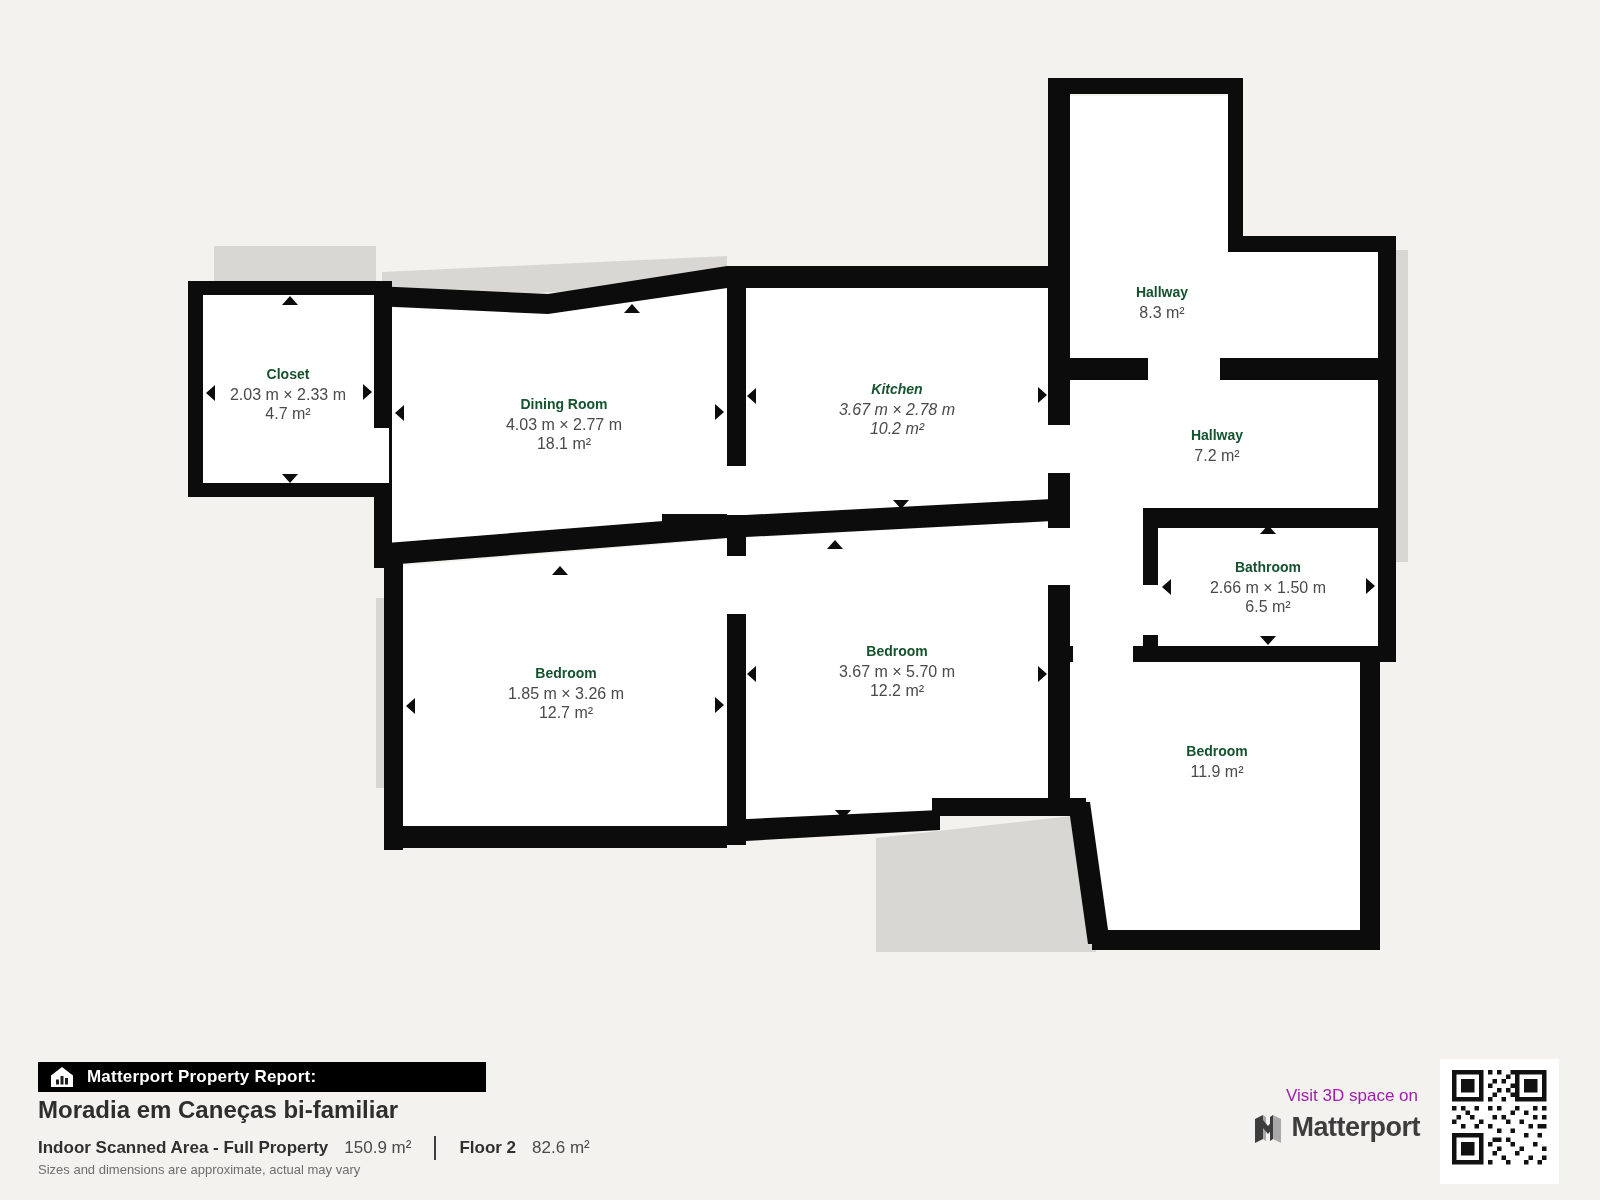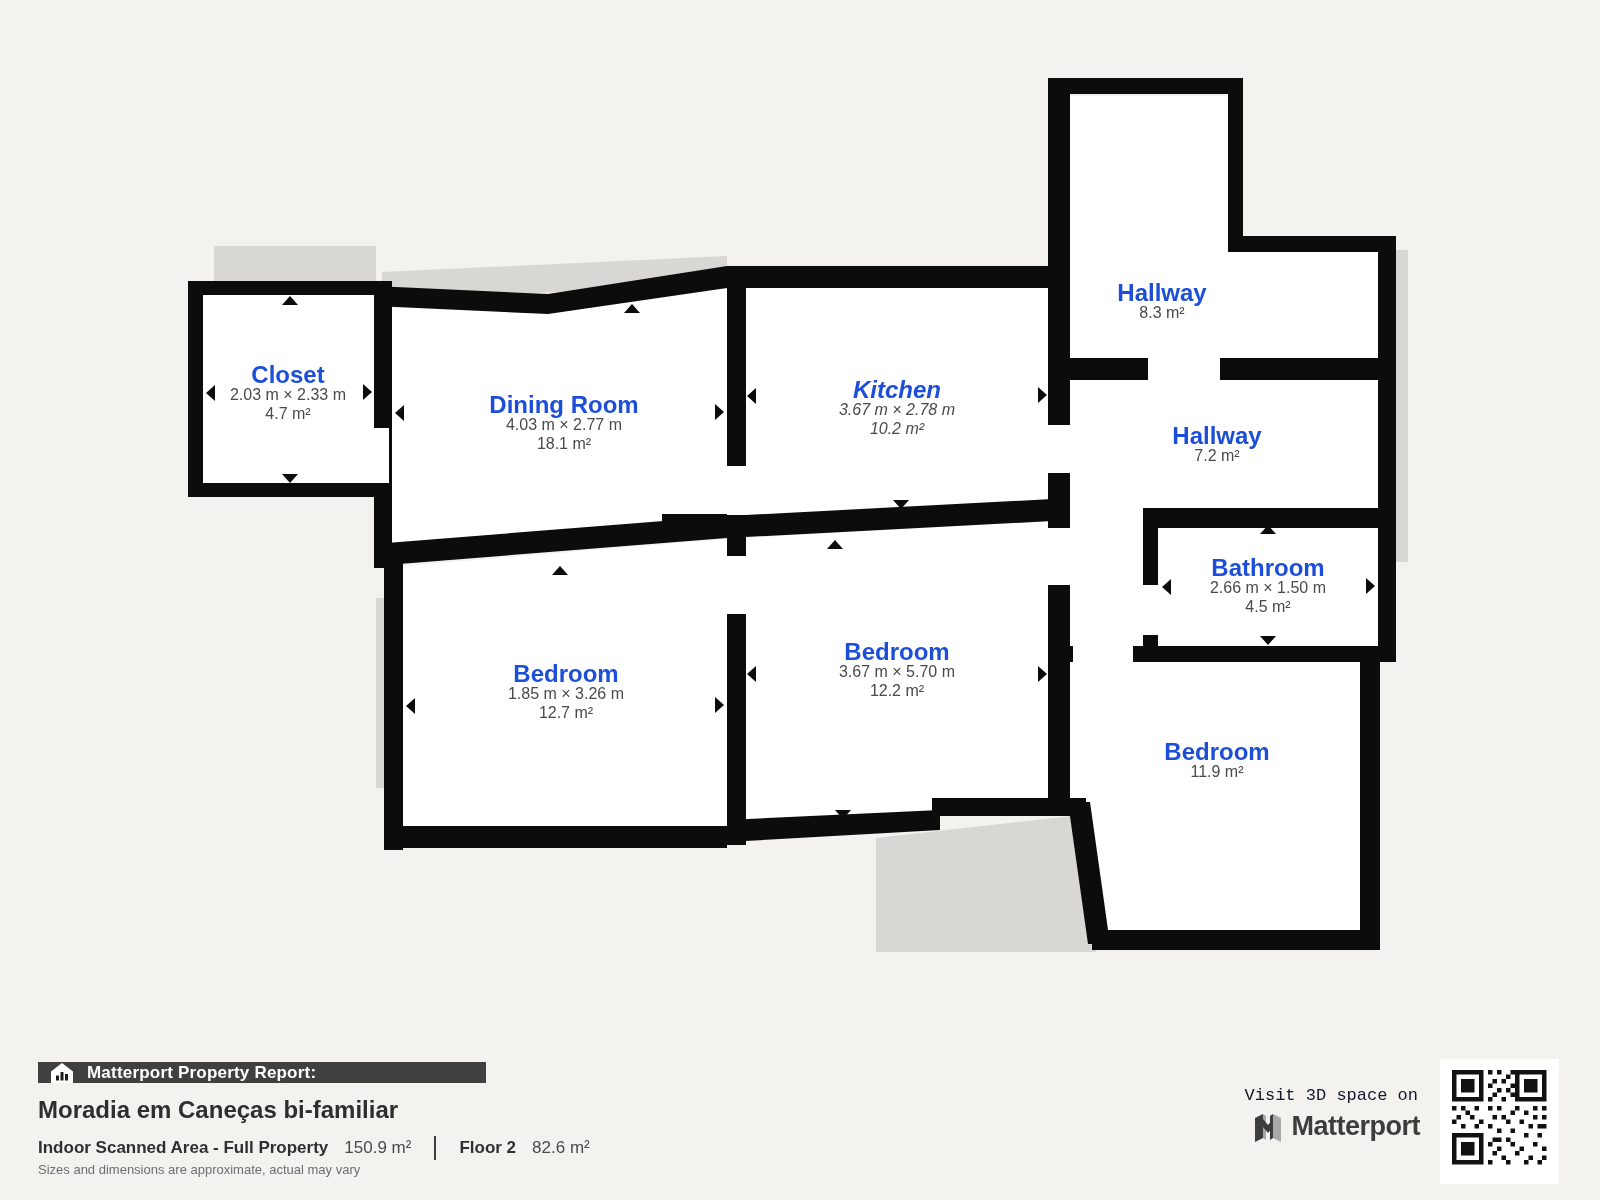--- a/index.html
+++ b/index.html
@@ -7,45 +7,45 @@
     width:1600px;height:1200px;overflow:hidden;position:relative;
     background:#f4f2ef;
     font-family:"Liberation Sans", sans-serif;
   }
   #stage{position:absolute;inset:0;width:1600px;height:1200px;}
   svg.plan{position:absolute;left:0;top:0;}
   .room-label{
     position:absolute;transform:translate(-50%,-50%);
     text-align:center;white-space:nowrap;pointer-events:none;
   }
-  .room-name{font-size:24px;font-weight:bold;color:#1d4ed8;line-height:21px;}
+  .room-name{font-size:14px;font-weight:bold;color:#14532d;line-height:21px;}
   .room-dims,.room-area{font-size:16px;color:#4a4a4a;line-height:19px;}
   
   .banner{
-    position:absolute;left:38px;top:1062px;width:448px;height:21px;
-    background:#404040;display:flex;align-items:center;
+    position:absolute;left:38px;top:1062px;width:448px;height:30px;
+    background:#000000;display:flex;align-items:center;
   }
   .banner .b-icon{margin-left:13px;width:22px;height:20px;flex:0 0 auto;}
   .banner .b-text{color:#ffffff;font-weight:bold;font-size:17px;margin-left:14px;letter-spacing:0.2px;}
   .prop-title{
     position:absolute;left:38px;top:1096px;font-size:24px;font-weight:bold;color:#2e2e2e;
   }
   .area-line{
     position:absolute;left:38px;top:1136px;display:flex;align-items:center;font-size:17px;color:#4a4a4a;gap:9px;
   }
   .area-line .lbl{font-weight:bold;color:#2f2f2f;}
   .area-line .val{margin-left:7px;}
   .area-line .divider{width:2px;height:24px;background:#3f3f3f;margin:0 14px;}
   .disclaimer{
     position:absolute;left:38px;top:1162px;font-size:13px;color:#6e6e6e;
   }
   .promo{
     position:absolute;left:1220px;top:1086px;width:200px;text-align:right;
   }
-  .promo .visit{font-size:17px;color:#0f172a;margin-right:2px;font-family:Liberation Mono, monospace;}
+  .promo .visit{font-size:17px;color:#a21caf;margin-right:2px;}
   .promo .brandrow{display:flex;align-items:center;justify-content:flex-end;margin-top:6px;}
   .promo .m-icon{width:30px;height:30px;margin-right:9px;}
   .promo .wordmark{font-size:27px;font-weight:bold;color:#3d3d3d;letter-spacing:-0.5px;}
   .qr-box{
     position:absolute;left:1440px;top:1059px;width:119px;height:125px;background:#ffffff;
   }
 </style>
 </head>
 <body>
 
@@ -169,21 +169,21 @@
   </div>
 
   <div class="room-label" style="left:1217px;top:445px;">
     <div class="room-name">Hallway</div>
     <div class="room-area">7.2 m²</div>
   </div>
 
   <div class="room-label" style="left:1268px;top:586px;">
     <div class="room-name">Bathroom</div>
     <div class="room-dims">2.66 m × 1.50 m</div>
-    <div class="room-area">4.5 m²</div>
+    <div class="room-area">6.5 m²</div>
   </div>
 
   <div class="room-label" style="left:566px;top:692px;">
     <div class="room-name">Bedroom</div>
     <div class="room-dims">1.85 m × 3.26 m</div>
     <div class="room-area">12.7 m²</div>
   </div>
 
   <div class="room-label" style="left:897px;top:670px;">
     <div class="room-name">Bedroom</div>

